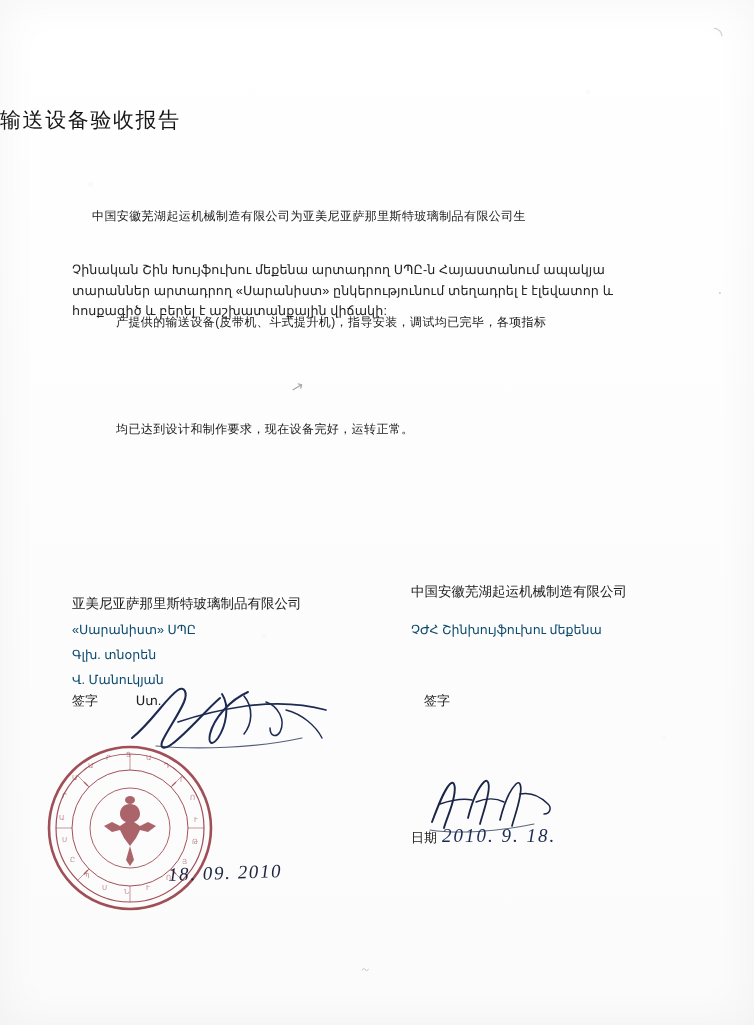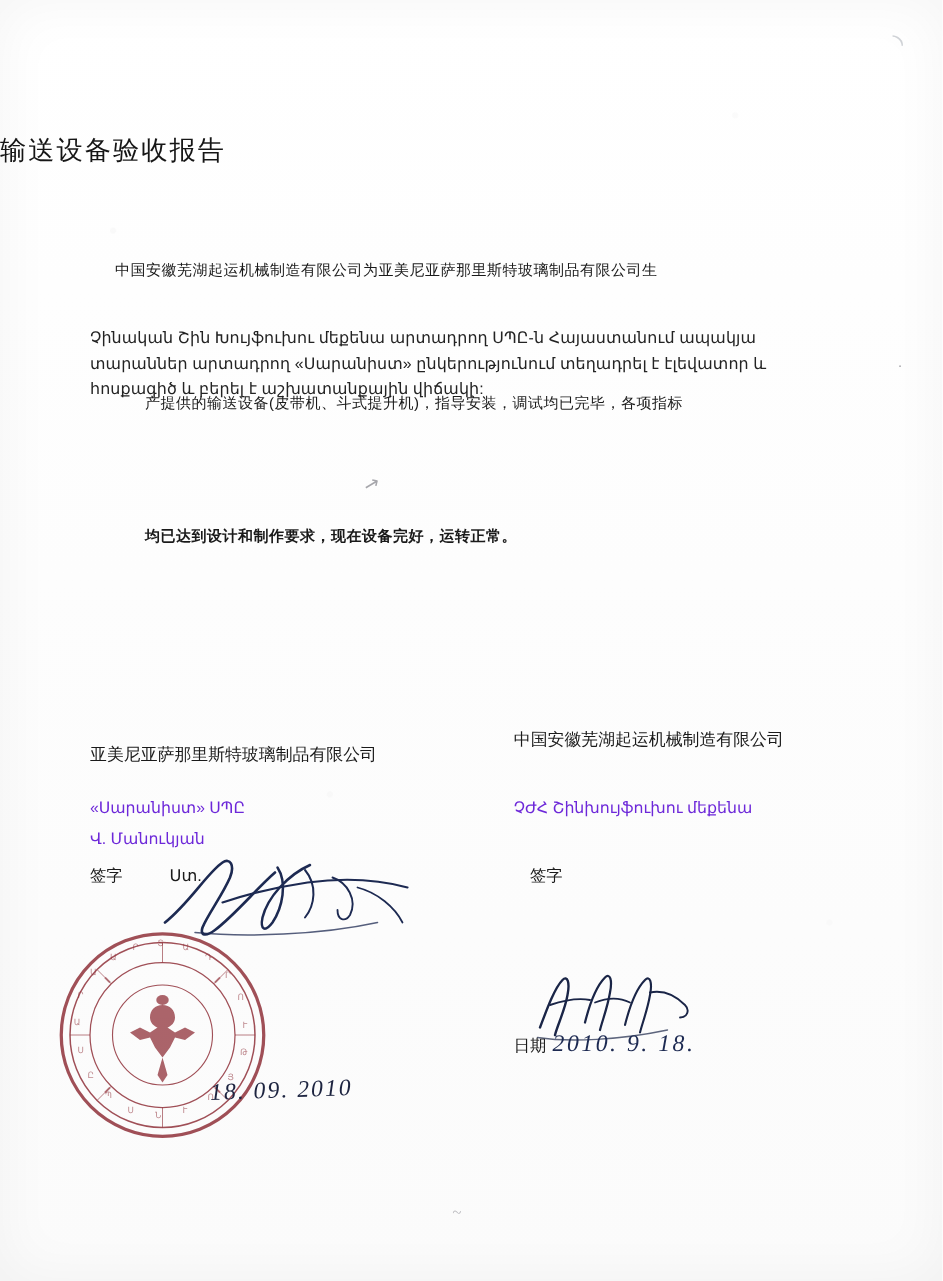--- a/index.html
+++ b/index.html
@@ -50,31 +50,31 @@
   .para {
     position: absolute;
     font-size: 12px;
     line-height: 1.55;
     color: #1a1a1a;
     letter-spacing: 0.4px;
   }
   .p-zh1 { top: 207px; left: 92px; width: 600px; }
   .p-hy  { top: 244px; left: 72px; width: 610px; font-size: 12.7px; line-height: 1.62; letter-spacing: 0.1px; color: #232323; margin-top: 16px; }
   .p-zh2 { top: 313px; left: 116px; width: 580px; }
-  .p-zh3 { top: 420px; left: 116px; width: 560px; font-weight: bold; }
+  .p-zh3 { top: 420px; left: 116px; width: 560px; }
 
   .sig-block {
     position: absolute;
     font-size: 13.5px;
     color: #1a1a1a;
   }
   .sig-head-left  { top: 583px; left: 72px; margin-top: 12px; }
   .sig-head-right { top: 583px; left: 411px; }
 
-  .sig-lines { position: absolute; font-size: 12.6px; line-height: 2.0; color: #6d28d9; margin-top: 16px; }
+  .sig-lines { position: absolute; font-size: 12.6px; line-height: 2.0; color: #0c4a6e; }
   .sig-left-lines  { top: 618px; left: 72px; width: 320px; }
   .sig-right-lines { top: 618px; left: 411px; width: 300px; }
 
   .sig-sign-left  { position: absolute; top: 692px; left: 72px; font-size: 13px; }
   .sig-sign-right { position: absolute; top: 692px; left: 424px; font-size: 13px; }
 
   .date-right {
     position: absolute;
     top: 825px;
     left: 411px;
@@ -140,20 +140,21 @@
 
 <div class="para p-zh2">产提供的输送设备(皮带机、斗式提升机)，指导安装，调试均已完毕，各项指标</div>
 
 <div class="para p-zh3">均已达到设计和制作要求，现在设备完好，运转正常。</div>
 
 <div class="sig-block sig-head-left">亚美尼亚萨那里斯特玻璃制品有限公司</div>
 <div class="sig-block sig-head-right">中国安徽芜湖起运机械制造有限公司</div>
 
 <div class="sig-lines sig-left-lines">
   <div>«Սարանիստ» ՍՊԸ</div>
+  <div>Գլխ. տնօրեն</div>
   <div>Վ. Մանուկյան</div>
 </div>
 
 <div class="sig-lines sig-right-lines">
   <div>ՉԺՀ Շինխույֆուխու մեքենա</div>
 </div>
 
 <div class="sig-sign-left">
   <span>签字</span>
   <span style="margin-left:34px;">Ստ.</span>

